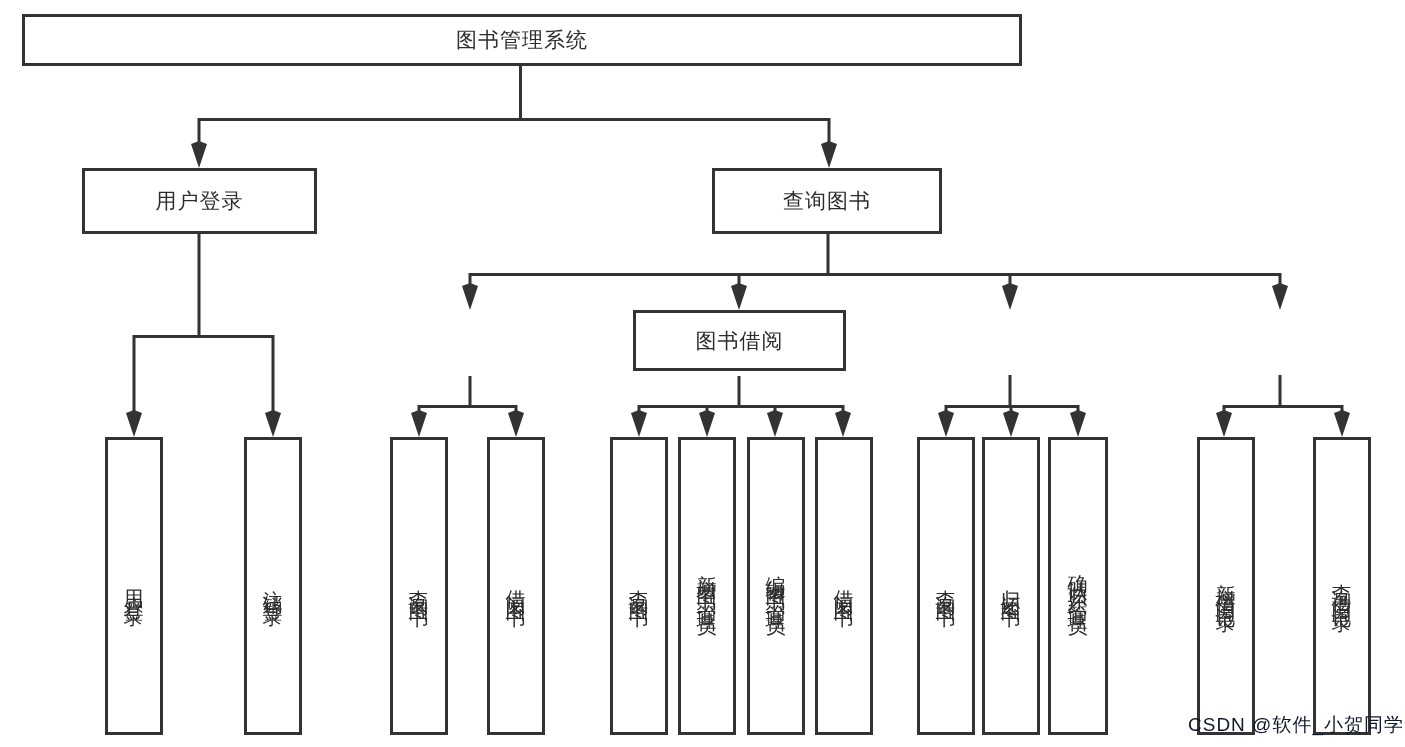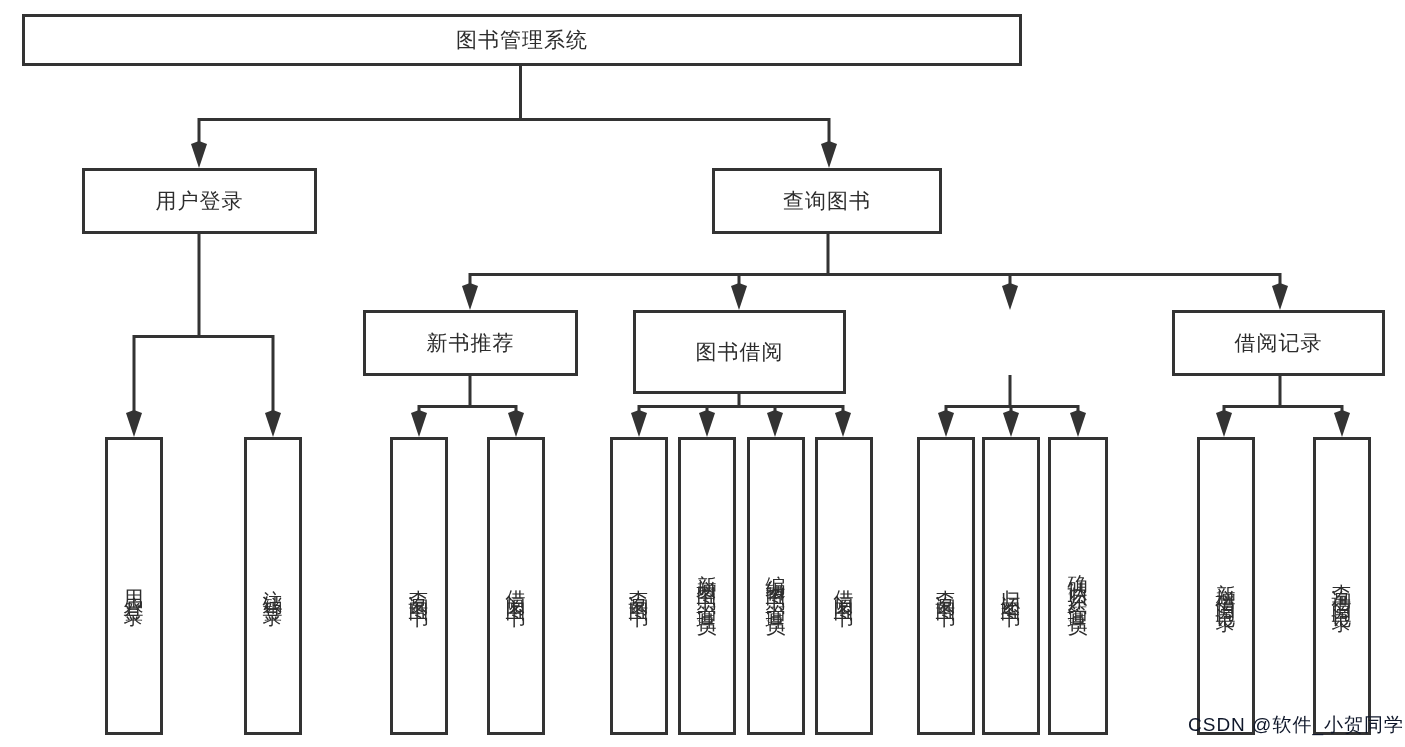--- a/index.html
+++ b/index.html
@@ -36,21 +36,21 @@
     white-space:nowrap;
   }
 
   
   .n-root  { left:22px;  top:14px;  width:1000px; height:52px; }
   
   .n-ulogin{ left:82px;  top:168px; width:235px;  height:66px; }
   .n-bmgmt { left:712px; top:168px; width:230px;  height:66px; }
   
   .n-nbr   { left:363px; top:310px; width:215px;  height:66px; }
-  .n-bbr   { left:633px; top:310px; width:213px;  height:84px; }
+  .n-bbr   { left:633px; top:310px; width:213px;  height:61px; }
   .n-cbr   { left:903px; top:310px; width:213px;  height:66px; }
   .n-brr   { left:1172px;top:310px; width:213px;  height:66px; }
   
   .x1  { left:105px;  }
   .x2  { left:244px;  }
   .x3  { left:390px;  }
   .x4  { left:487px;  }
   .x5  { left:610px;  }
   .x6  { left:678px;  }
   .x7  { left:747px;  }
@@ -137,28 +137,22 @@
     <span>图书管理系统</span>
   </div>
 
   <div class="node hbox n-ulogin">
     <span>用户登录</span>
   </div>
   <div class="node hbox n-bmgmt">
     <span>查询图书</span>
   </div>
 
-  <div class="node hbox n-nbr">
-    <span>新书推荐</span>
-  </div>
   <div class="node hbox n-bbr">
     <span>图书借阅</span>
-  </div>
-  <div class="node hbox n-brr">
-    <span>借阅记录</span>
   </div>
 
   <div class="node vbox x1">
     <span class="vtext">用户登录</span>
   </div>
   <div class="node vbox x2">
     <span class="vtext">注销登录</span>
   </div>
 
   <div class="node vbox x3">

